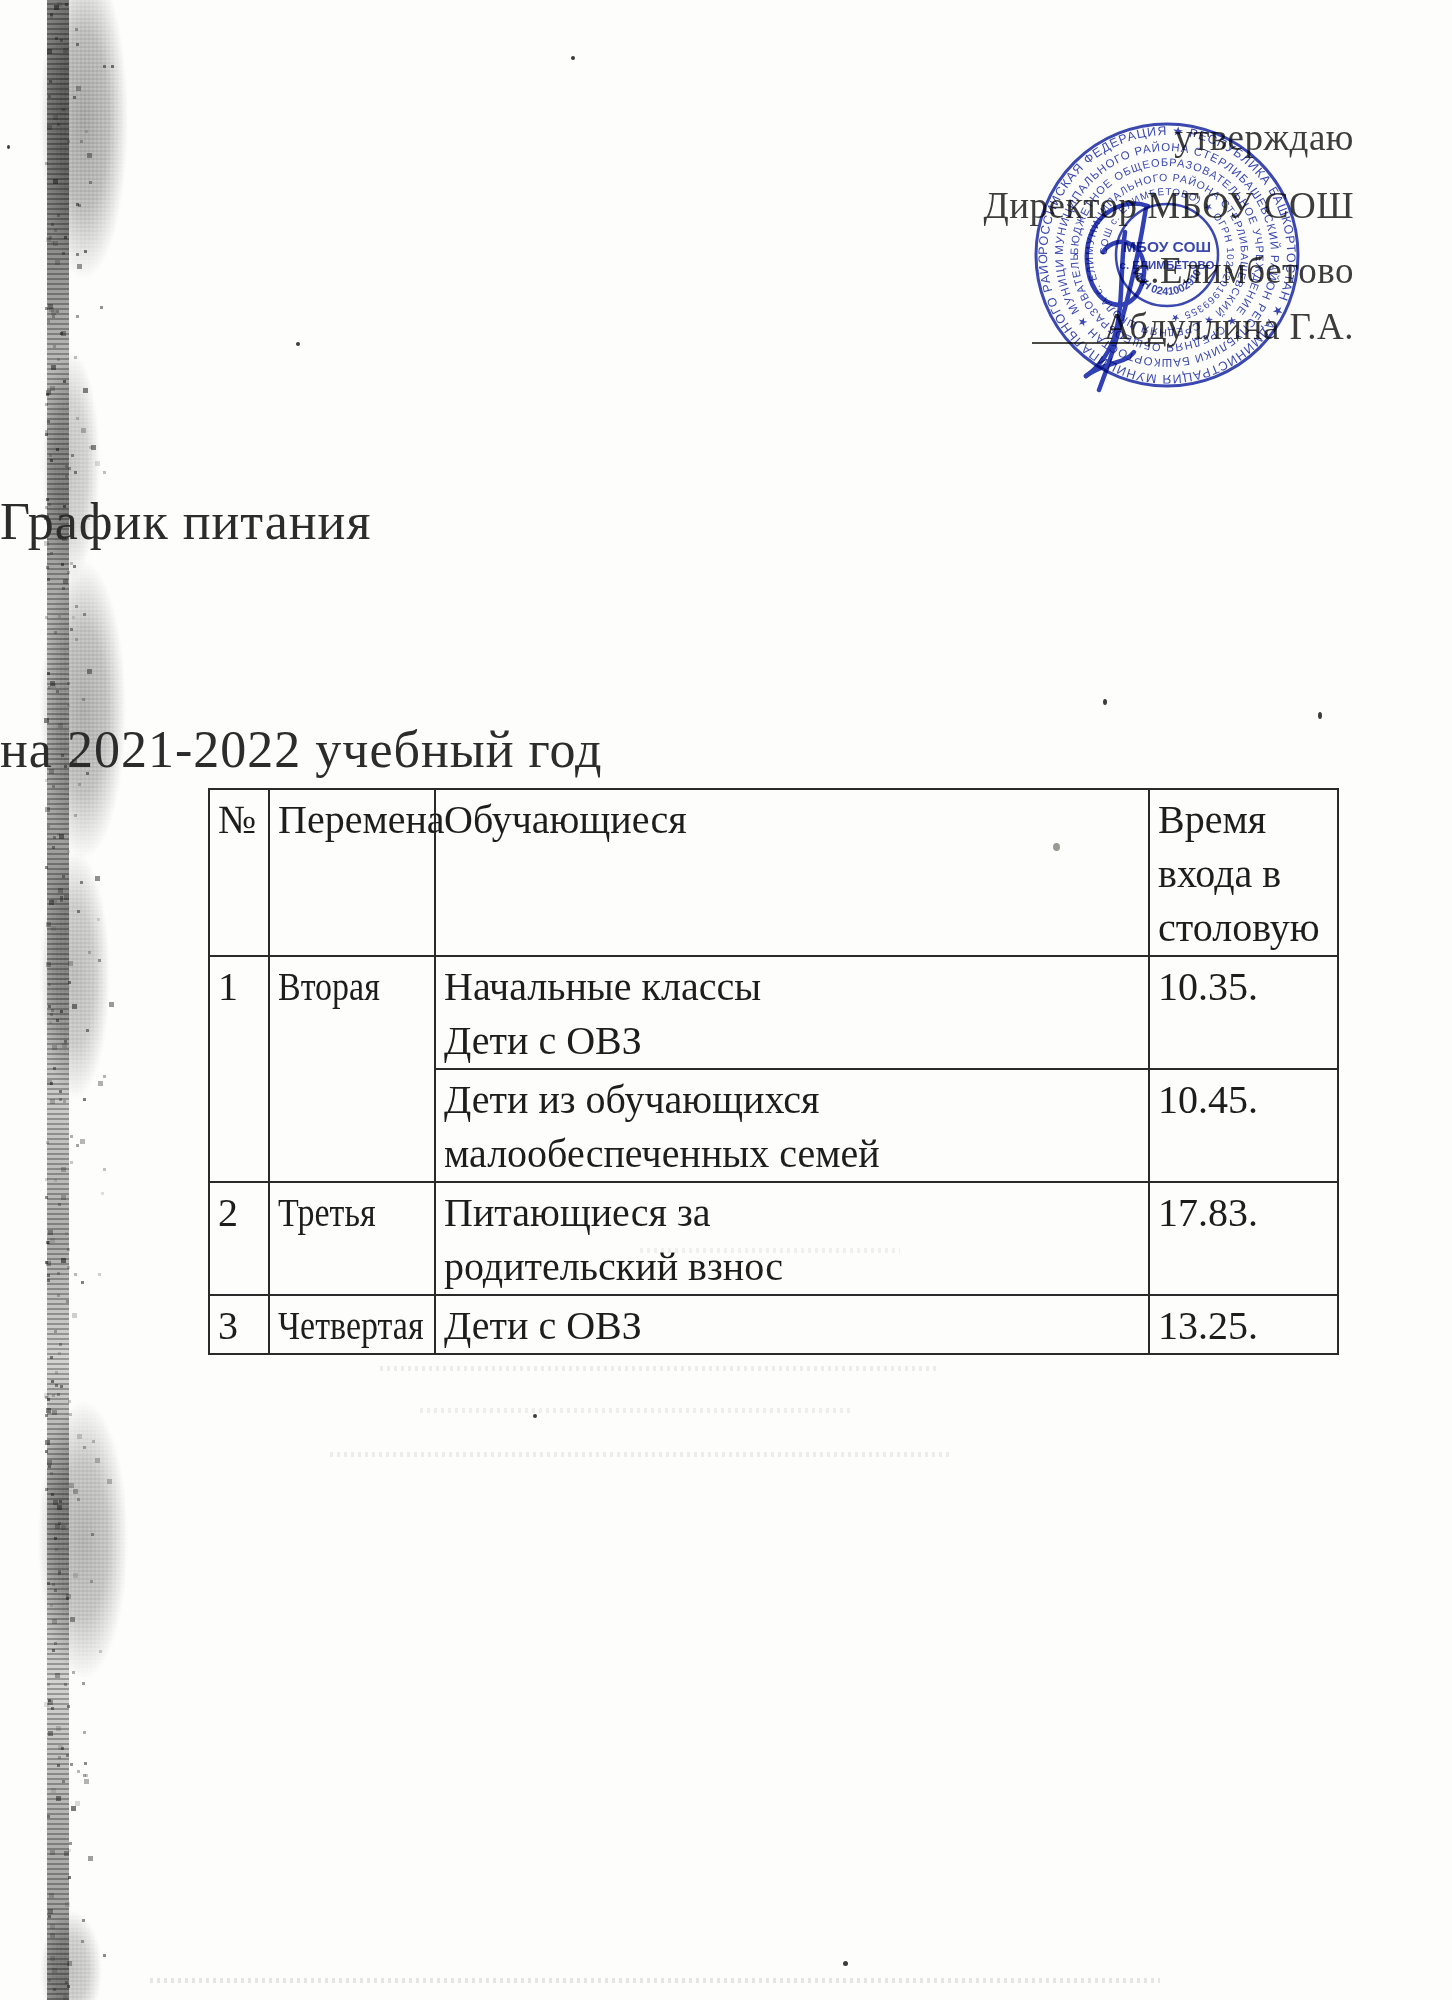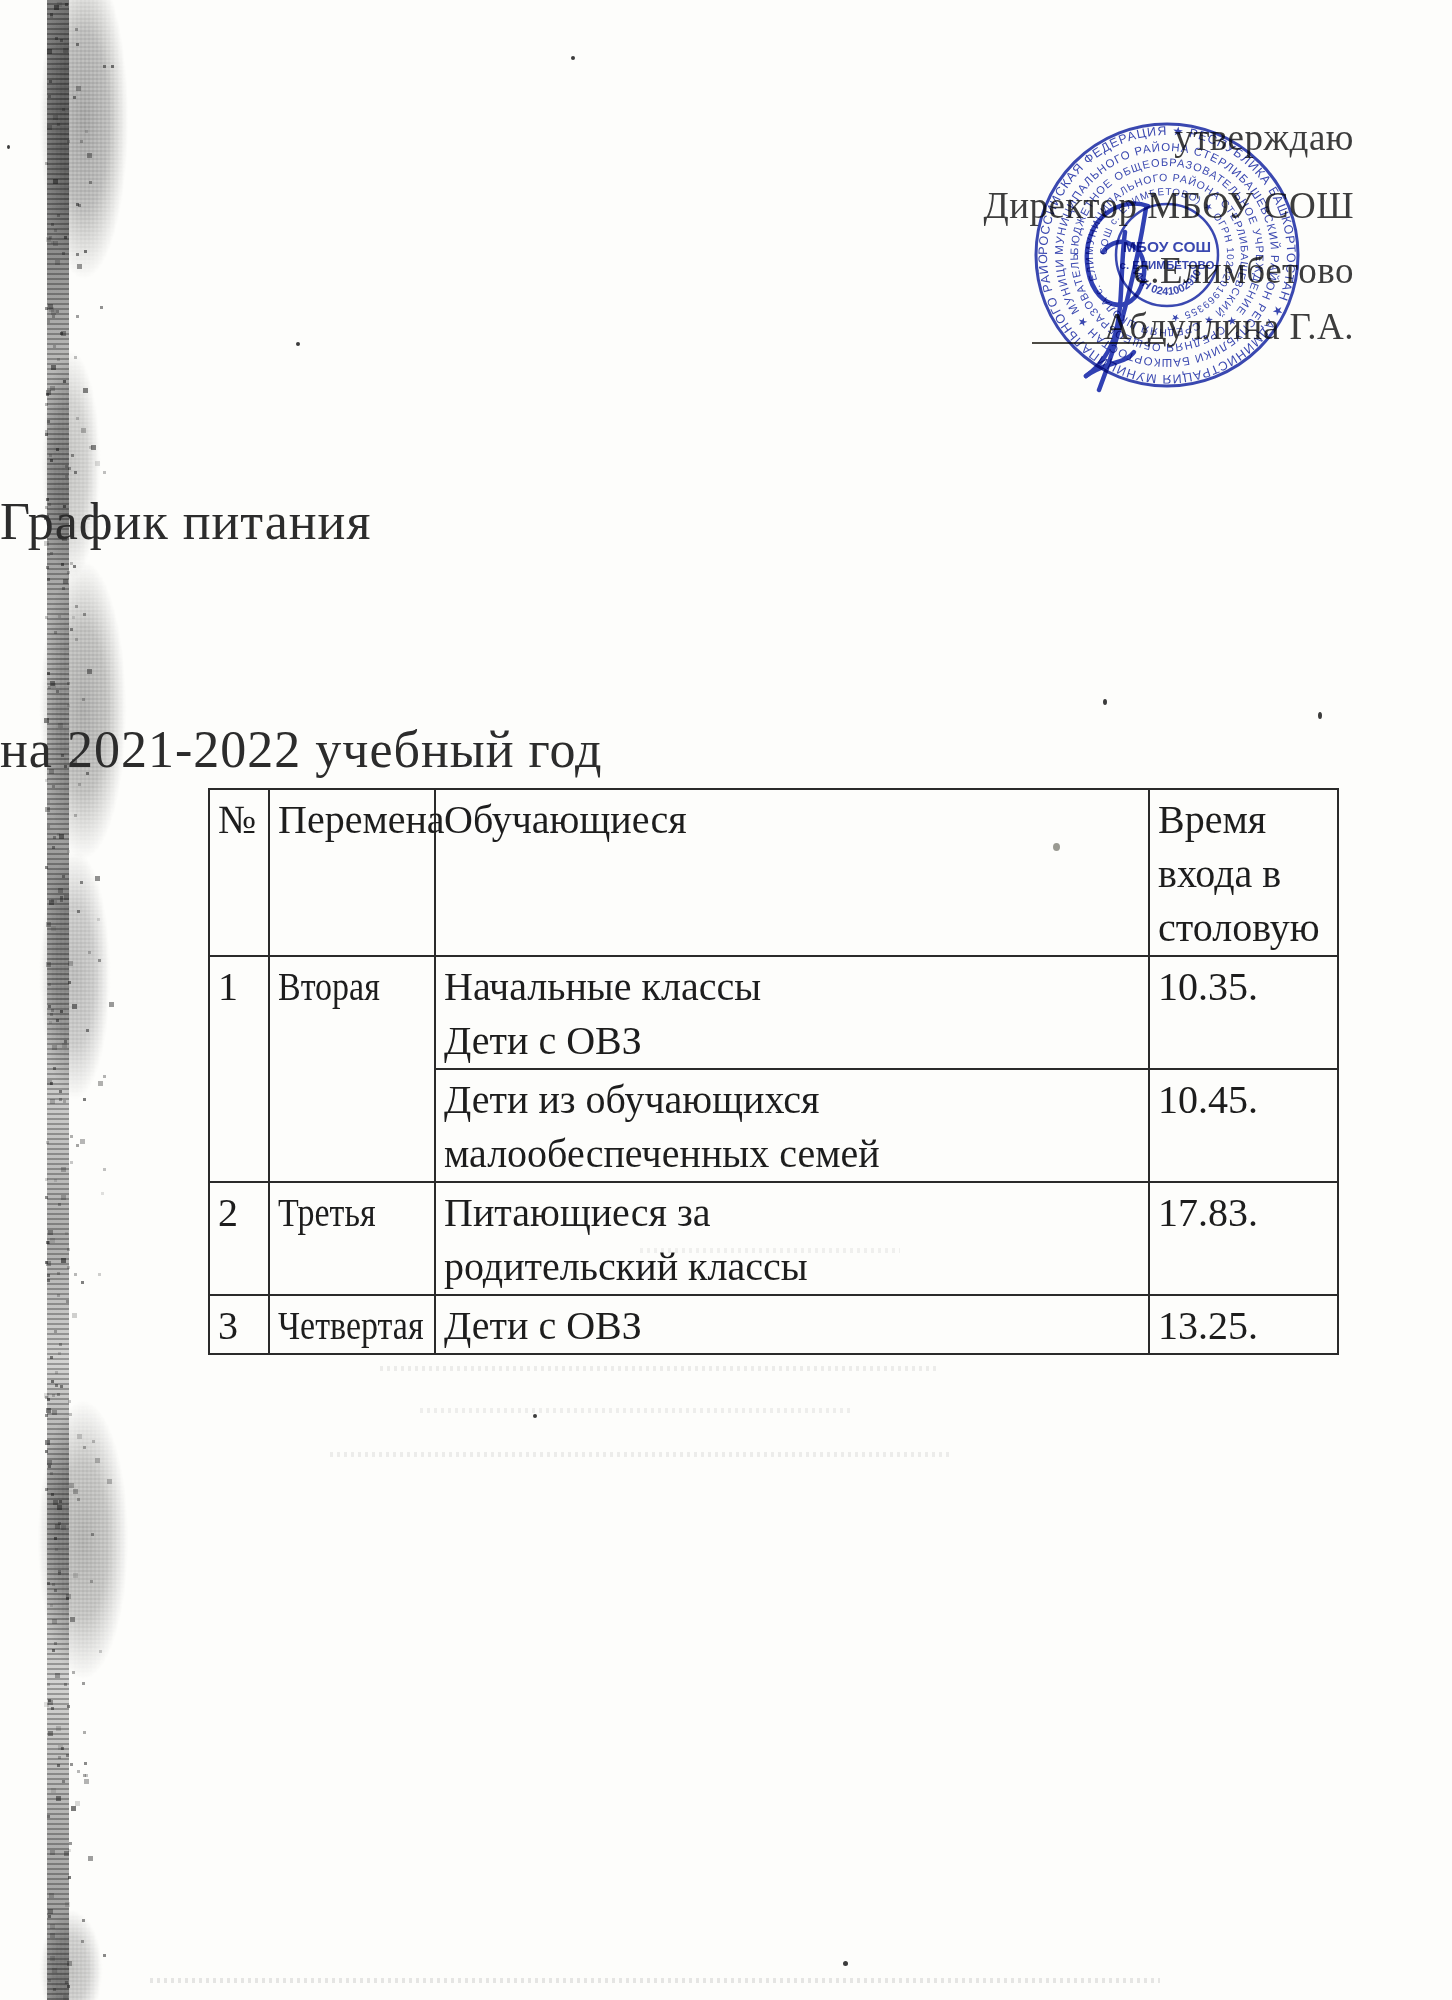--- a/index.html
+++ b/index.html
@@ -210,21 +210,21 @@
       </tr>
       <tr class="row-1b">
         <td class="c-group">Дети из обучающихся
 малообеспеченных семей</td>
         <td class="c-time">10.45.</td>
       </tr>
       <tr class="row-2">
         <td class="c-num">2</td>
         <td class="c-break"><span class="cond">Третья</span></td>
         <td class="c-group">Питающиеся за
-родительский классы</td>
+родительский взнос</td>
         <td class="c-time">17.83.</td>
       </tr>
       <tr class="row-3">
         <td class="c-num">3</td>
         <td class="c-break"><span class="cond">Четвертая</span></td>
         <td class="c-group">Дети с ОВЗ</td>
         <td class="c-time">13.25.</td>
       </tr>
     </tbody>
   </table>

